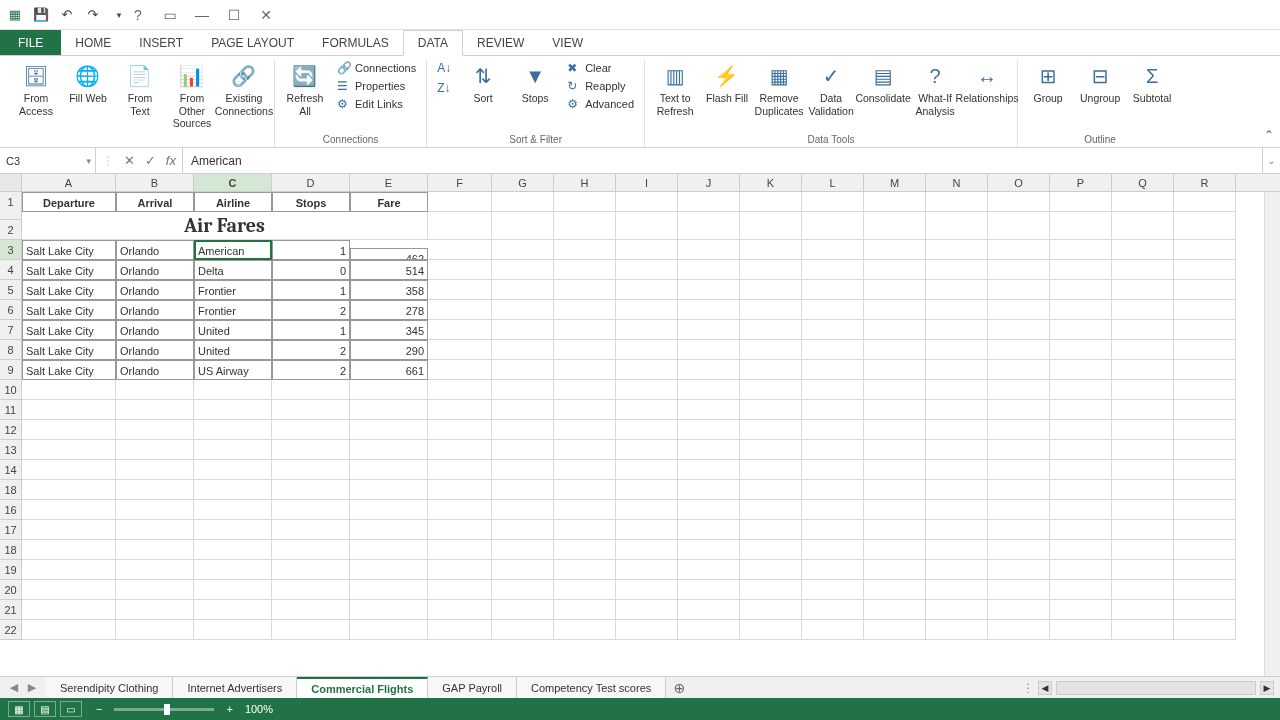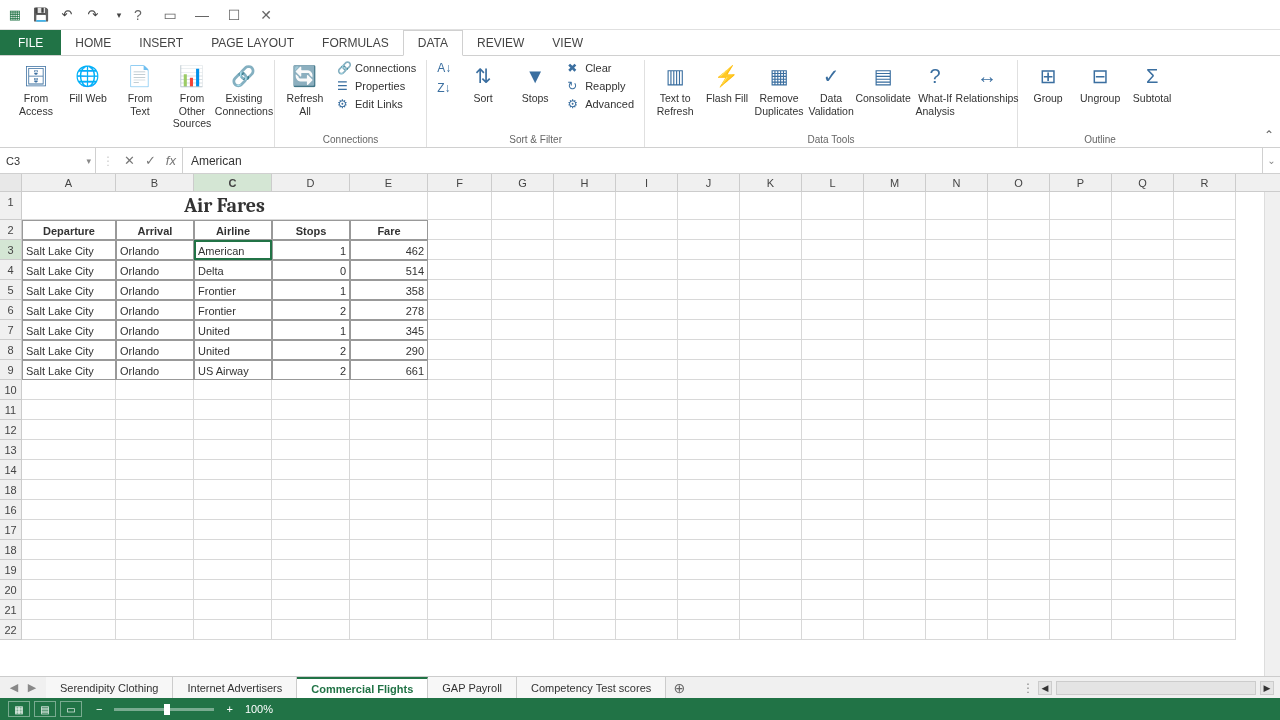--- a/index.html
+++ b/index.html
@@ -304,62 +304,62 @@
         <div class="row-h">18</div>
         <div class="row-h">16</div>
         <div class="row-h">17</div>
         <div class="row-h">18</div>
         <div class="row-h">19</div>
         <div class="row-h">20</div>
         <div class="row-h">21</div>
         <div class="row-h">22</div>
       </div>
     <div class="cells" id="cells">
-        <div class="cell-row r1">
-          <div class="cell title-cell" style="width: 406px;">Air Fares</div>
-          <div class="cell" style="width: 64px;"></div>
-          <div class="cell" style="width: 62px;"></div>
-          <div class="cell" style="width: 62px;"></div>
-          <div class="cell" style="width: 62px;"></div>
-          <div class="cell" style="width: 62px;"></div>
-          <div class="cell" style="width: 62px;"></div>
-          <div class="cell" style="width: 62px;"></div>
-          <div class="cell" style="width: 62px;"></div>
-          <div class="cell" style="width: 62px;"></div>
-          <div class="cell" style="width: 62px;"></div>
-          <div class="cell" style="width: 62px;"></div>
-          <div class="cell" style="width: 62px;"></div>
-          <div class="cell" style="width: 62px;"></div>
-        </div>
         <div class="cell-row">
           <div class="cell hdr" style="width: 94px;">Departure</div>
           <div class="cell hdr" style="width: 78px;">Arrival</div>
           <div class="cell hdr" style="width: 78px;">Airline</div>
           <div class="cell hdr" style="width: 78px;">Stops</div>
           <div class="cell hdr" style="width: 78px;">Fare</div>
           <div class="cell" style="width: 64px;"></div>
           <div class="cell" style="width: 62px;"></div>
           <div class="cell" style="width: 62px;"></div>
           <div class="cell" style="width: 62px;"></div>
           <div class="cell" style="width: 62px;"></div>
           <div class="cell" style="width: 62px;"></div>
           <div class="cell" style="width: 62px;"></div>
           <div class="cell" style="width: 62px;"></div>
           <div class="cell" style="width: 62px;"></div>
           <div class="cell" style="width: 62px;"></div>
           <div class="cell" style="width: 62px;"></div>
           <div class="cell" style="width: 62px;"></div>
           <div class="cell" style="width: 62px;"></div>
         </div>
+        <div class="cell-row r1">
+          <div class="cell title-cell" style="width: 406px;">Air Fares</div>
+          <div class="cell" style="width: 64px;"></div>
+          <div class="cell" style="width: 62px;"></div>
+          <div class="cell" style="width: 62px;"></div>
+          <div class="cell" style="width: 62px;"></div>
+          <div class="cell" style="width: 62px;"></div>
+          <div class="cell" style="width: 62px;"></div>
+          <div class="cell" style="width: 62px;"></div>
+          <div class="cell" style="width: 62px;"></div>
+          <div class="cell" style="width: 62px;"></div>
+          <div class="cell" style="width: 62px;"></div>
+          <div class="cell" style="width: 62px;"></div>
+          <div class="cell" style="width: 62px;"></div>
+          <div class="cell" style="width: 62px;"></div>
+        </div>
         <div class="cell-row">
           <div class="cell bordered" style="width: 94px;">Salt Lake City</div>
           <div class="cell bordered" style="width: 78px;">Orlando</div>
           <div class="cell bordered selected" style="width: 78px;">American</div>
           <div class="cell bordered num" style="width: 78px;">1</div>
-          <div class="cell bordered num" style="width: 78px;">462</div>
+          <div class="cell bordered num" style="width: 78px; margin-top: 8px;">462</div>
           <div class="cell" style="width: 64px;"></div>
           <div class="cell" style="width: 62px;"></div>
           <div class="cell" style="width: 62px;"></div>
           <div class="cell" style="width: 62px;"></div>
           <div class="cell" style="width: 62px;"></div>
           <div class="cell" style="width: 62px;"></div>
           <div class="cell" style="width: 62px;"></div>
           <div class="cell" style="width: 62px;"></div>
           <div class="cell" style="width: 62px;"></div>
           <div class="cell" style="width: 62px;"></div>

